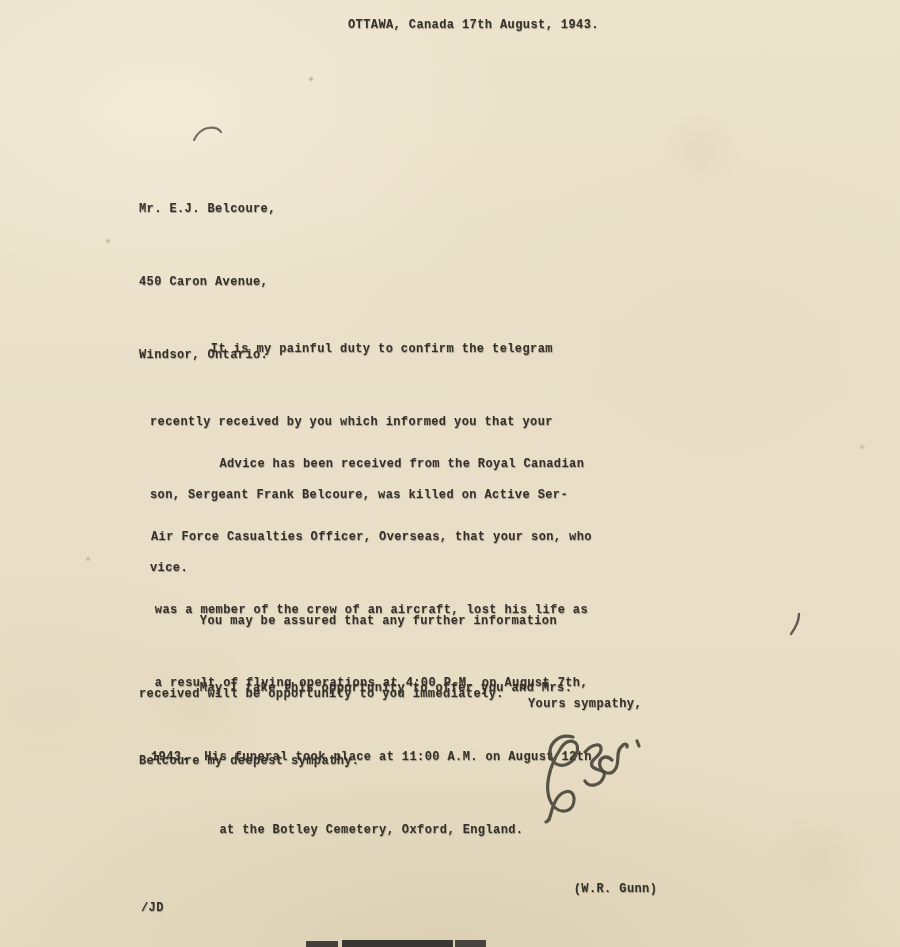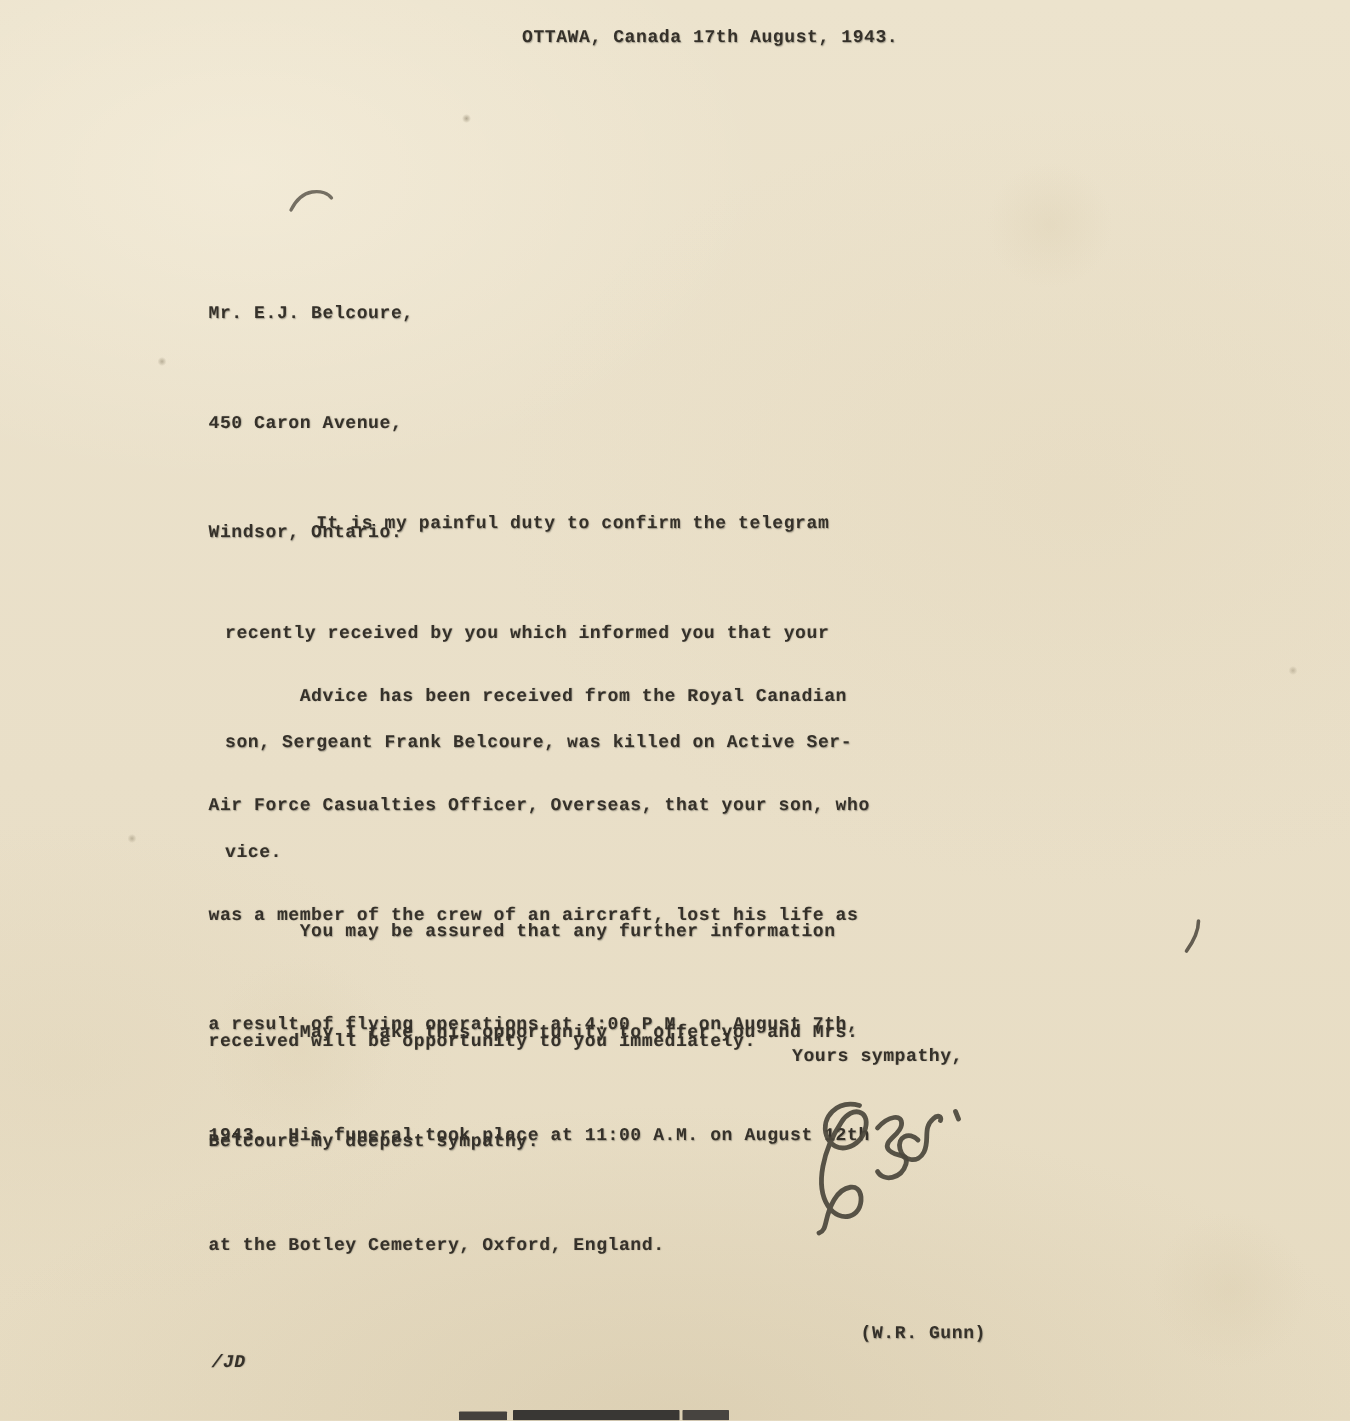--- a/index.html
+++ b/index.html
@@ -42,26 +42,26 @@
     line-height: 24.4px;
     letter-spacing: 0.4px;
     color: #35312a;
     white-space: pre;
     text-shadow: 0.5px 0.5px 0.8px rgba(53,49,42,0.40);
   }
   .dateline   { left: 348px; top: 13px;  }
   .recipient  { left: 139px; top: 148px; }
   .salutation { left: 139px; top: 242px; }
   .para-1     { left: 139px; top: 288px; margin-left: 11px; }
-  .para-2     { left: 139px; top: 403px; }
+  .para-2     { left: 151px; top: 403px; text-align: center; }
   .para-3     { left: 139px; top: 560px; }
   .para-4     { left: 139px; top: 627px; }
   .closing    { left: 528px; top: 692px; }
   .sig-block  { left: 380px; top: 828px; width: 505px; text-align: center; }
-  .initials   { left: 141px; top: 896px; font-style: italic; }
+  .initials   { left: 141px; top: 896px; }
   .sig-block .s1 { position: relative; left: -17px; }
   .pen { position: absolute; }
   .pen path {
     fill: none;
     stroke: #4b463c;
     stroke-linecap: round;
     stroke-linejoin: round;
   }
   .signature-svg path { stroke-width: 3.2px; opacity: 0.92; }
   .check-svg path     { stroke-width: 2.2px; opacity: 0.75; }

